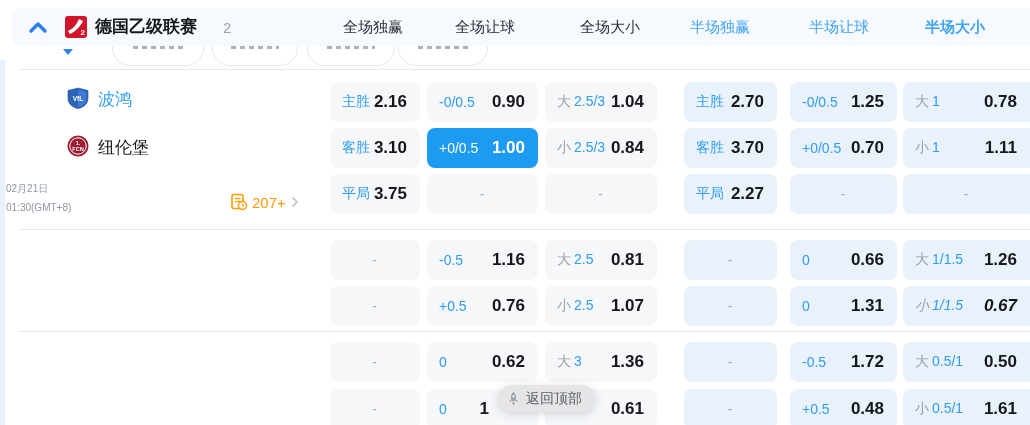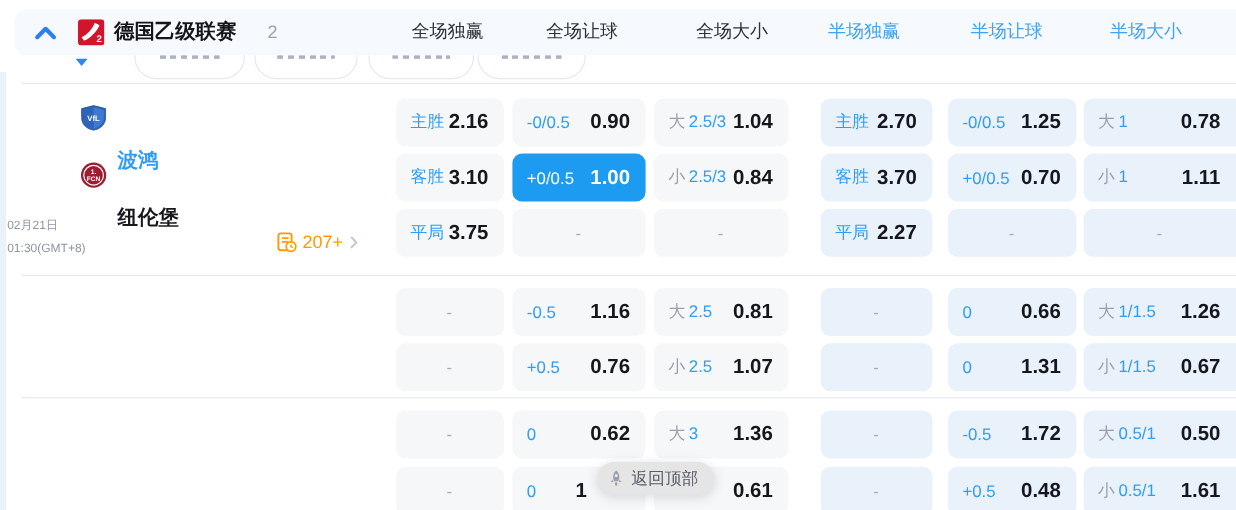--- a/index.html
+++ b/index.html
@@ -22,21 +22,21 @@
   .chev-up{left:16px;top:12px;width:20px;height:14px;}
   .league-logo{left:53px;top:8px;width:22px;height:22px;}
   .league-name{left:83px;top:8px;font-size:17px;font-weight:bold;color:#14161b;line-height:22px;}
   .league-count{left:211px;top:10px;font-size:15px;color:#9aa3b2;line-height:20px;}
   .col-head{top:0;height:38px;line-height:38px;font-size:15px;color:#2b313b;cursor:pointer;}
   .col-head.blue{color:#41a3f6;}
   
   .divider{left:18px;width:1012px;height:1px;background:#e4e9f0;}
   
   .team-logo{width:22px;height:22px;left:67px;}
-  .team-name{left:98px;font-size:17px;font-weight:bold;line-height:22px;margin-top:34px;}
+  .team-name{left:98px;font-size:17px;font-weight:normal;line-height:22px;}
   .home .team-name{color:#2f9df5;}
   .away .team-name{color:#16181d;}
   .date-block{left:6px;top:179px;width:128px;color:#8d95a3;font-size:10px;line-height:19px;}
   .more{left:230px;top:192px;height:20px;display:flex;align-items:center;gap:4px;cursor:pointer;}
   .more .cnt{color:#ff9a00;font-size:15px;}
   
   .cell{position:absolute;border-radius:8px;background:#f5f7f9;display:flex;align-items:center;
     justify-content:space-between;padding:0 13px 0 12px;box-sizing:border-box;cursor:pointer;}
   .cell.half{background:#e9f1fa;}
   .cell.c6{border-radius:8px 0 0 8px;}
@@ -80,21 +80,21 @@
     <text x="15.5" y="19" font-size="8" font-weight="bold" fill="#ffffff" font-family="Liberation Sans,sans-serif">2</text>
   </svg>
   <span class="abs league-name">德国乙级联赛</span>
   <span class="abs league-count">2</span>
   <div id="col-heads">
       <span class="abs col-head" style="left: 331px;">全场独赢</span>
       <span class="abs col-head" style="left: 443px;">全场让球</span>
       <span class="abs col-head" style="left: 568px;">全场大小</span>
       <span class="abs col-head blue" style="left: 678px;">半场独赢</span>
       <span class="abs col-head blue" style="left: 797px;">半场让球</span>
-      <span class="abs col-head blue" style="left: 913px;">半场大小</span>
+      <span class="abs col-head blue" style="left: 913px; font-weight: bold;">半场大小</span>
     </div>
 </div>
 
 <div class="abs divider" style="top:69px;"></div>
 <div class="abs divider" style="top:229px;"></div>
 <div class="abs divider" style="top:331px;"></div>
 
 <div class="home">
   <svg class="abs team-logo" style="top:87px;" viewBox="0 0 22 22">
     <path d="M11 1 L21 3.5 V11 C21 17 16.5 20.5 11 21.6 C5.5 20.5 1 17 1 11 V3.5 Z" fill="#2d63b8" stroke="#1b4a96" stroke-width="0.6"></path>
@@ -234,21 +234,21 @@
       <span class="lbl"><span class="pre">小</span><span>2.5</span></span>
       <span class="val">1.07</span>
     </div>
     <div class="cell half" style="left: 684px; top: 286px; width: 93px; height: 40px;">
       <span class="dash">-</span>
     </div>
     <div class="cell half" style="left: 790px; top: 286px; width: 107px; height: 40px;">
       <span class="lbl"><span>0</span></span>
       <span class="val">1.31</span>
     </div>
-    <div class="cell half c6" style="left: 903px; top: 286px; width: 127px; height: 40px;">
+    <div class="cell half c6" style="left: 903px; top: 286px; width: 127px; height: 40px; font-style: italic;">
       <span class="lbl"><span class="pre">小</span><span>1/1.5</span></span>
       <span class="val">0.67</span>
     </div>
     <div class="cell" style="left: 330px; top: 342px; width: 90px; height: 40px;">
       <span class="dash">-</span>
     </div>
     <div class="cell" style="left: 427px; top: 342px; width: 111px; height: 40px;">
       <span class="lbl"><span>0</span></span>
       <span class="val">0.62</span>
     </div>

